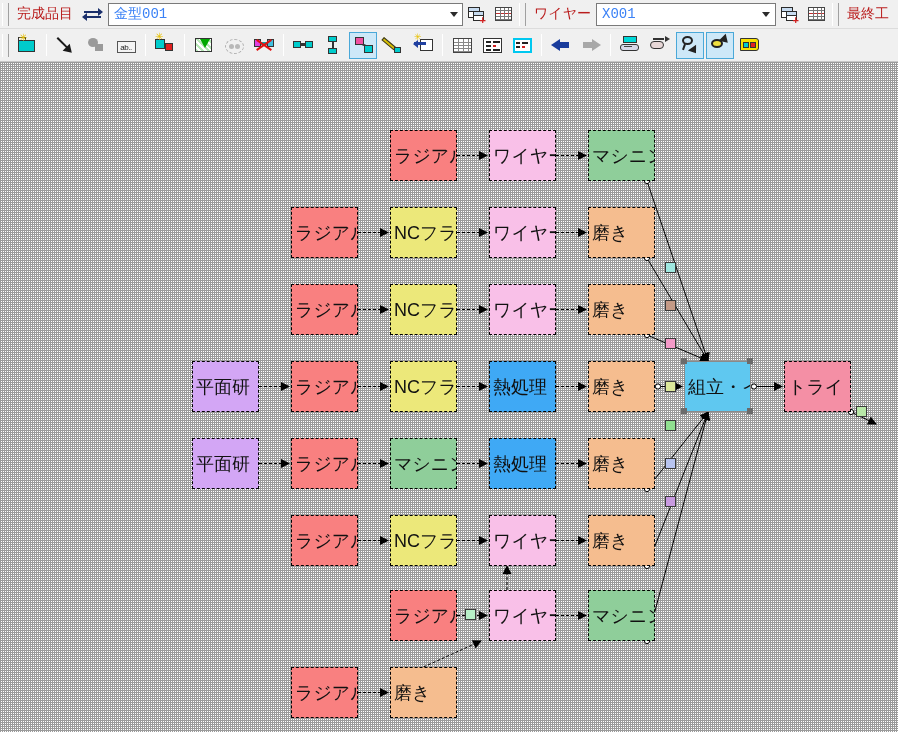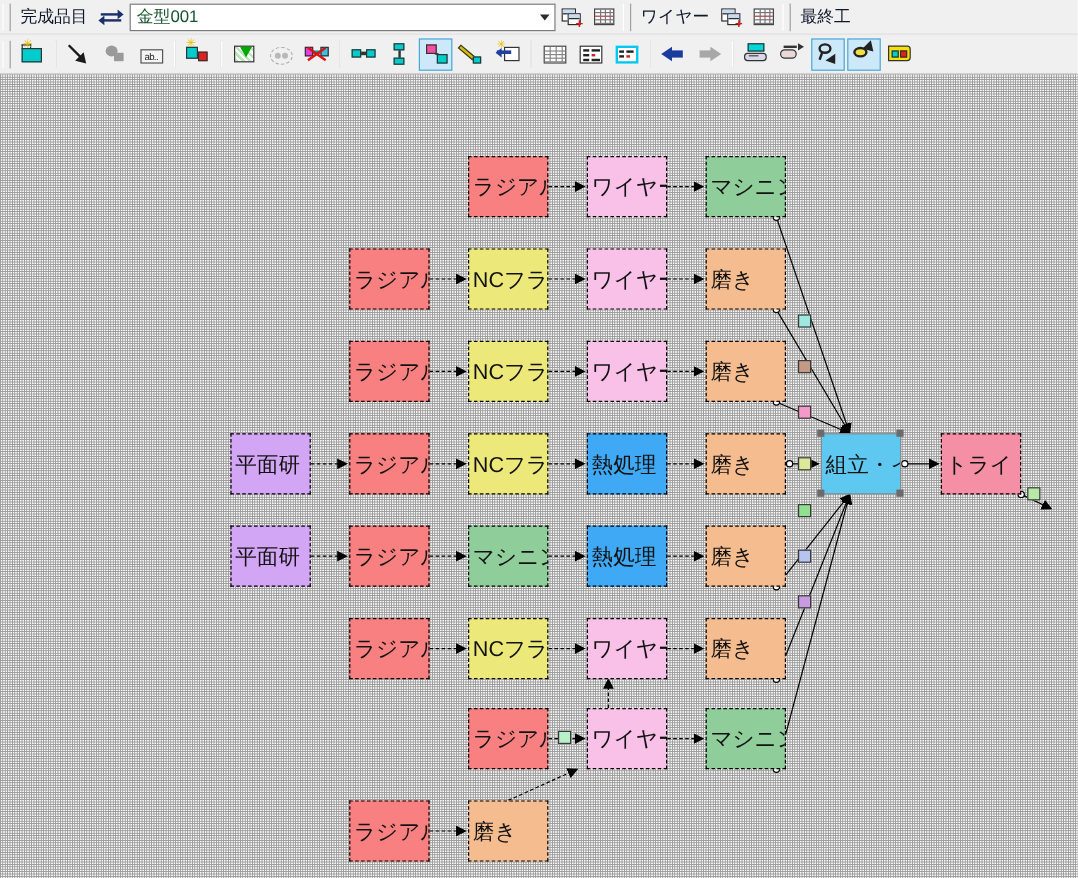--- a/index.html
+++ b/index.html
@@ -20,21 +20,21 @@
     display: flex; align-items: center;
   }
   .tb-grip {
     width: 7px; height: 23px;
     margin: 0 3px 0 2px;
     border-left: 1px solid #ffffff;
     border-right: 1px solid #a0a0a0;
     flex: 0 0 auto;
   }
   .tb-label {
-    font-size: 14px; color: #0f172a;
+    font-size: 14px; color: #b91c1c;
     white-space: nowrap;
     padding: 0 5px;
     flex: 0 0 auto;
   }
   .swap-icon {
     width: 22px; height: 20px;
     position: relative; flex: 0 0 auto;
     margin: 0 4px;
   }
   .swap-icon::before, .swap-icon::after {
@@ -60,23 +60,23 @@
     border-right: 5px solid #1a2f6b;
   }
   .combo {
     position: relative; height: 23px;
     background: #ffffff;
     border: 1px solid #7a7a7a;
     display: flex; align-items: center;
     flex: 0 0 auto;
   }
   .combo .cval {
-    font-size: 14px; color: #14532d;
+    font-size: 14px; color: #3b82f6;
     padding-left: 5px; white-space: nowrap;
-    flex: 1 1 auto; overflow: hidden;
+    flex: 1 1 auto; overflow: hidden; font-family: Liberation Mono, monospace;
   }
   .combo .carrow {
     width: 17px; height: 21px;
     display: flex; align-items: center; justify-content: center;
     flex: 0 0 auto;
   }
   .combo .carrow i {
     display: block; width: 0; height: 0;
     border-left: 4px solid transparent;
     border-right: 4px solid transparent;
@@ -417,20 +417,26 @@
         <i class="r rh" style="top:5px"></i>
       <i class="r" style="top:8px"></i>
         <i class="r" style="top:11px"></i>
       <i class="c" style="left:4px"></i>
         <i class="c" style="left:8px"></i>
         <i class="c" style="left:12px"></i>
     </span>
   </div>
   <div class="tb-grip"></div>
   <span class="tb-label">ワイヤー</span>
+  <div class="combo" style="width:180px;">
+    <span class="cval">X001</span>
+    <span class="carrow">
+        <i></i>
+      </span>
+  </div>
   <div class="tb-btn">
     <span class="ic-newwin">
       <span class="w1"></span>
         <span class="w2"></span>
         <span class="plus">+</span>
     </span>
   </div>
   <div class="tb-btn">
     <span class="ic-grid">
       <i class="r" style="top:2px"></i>

